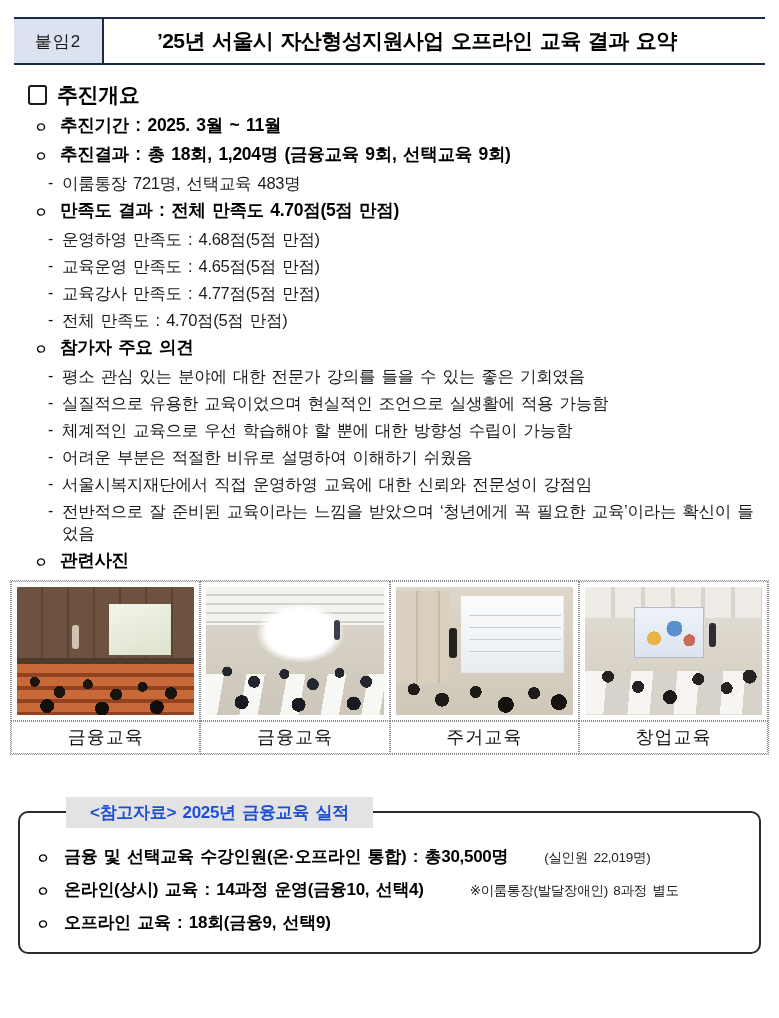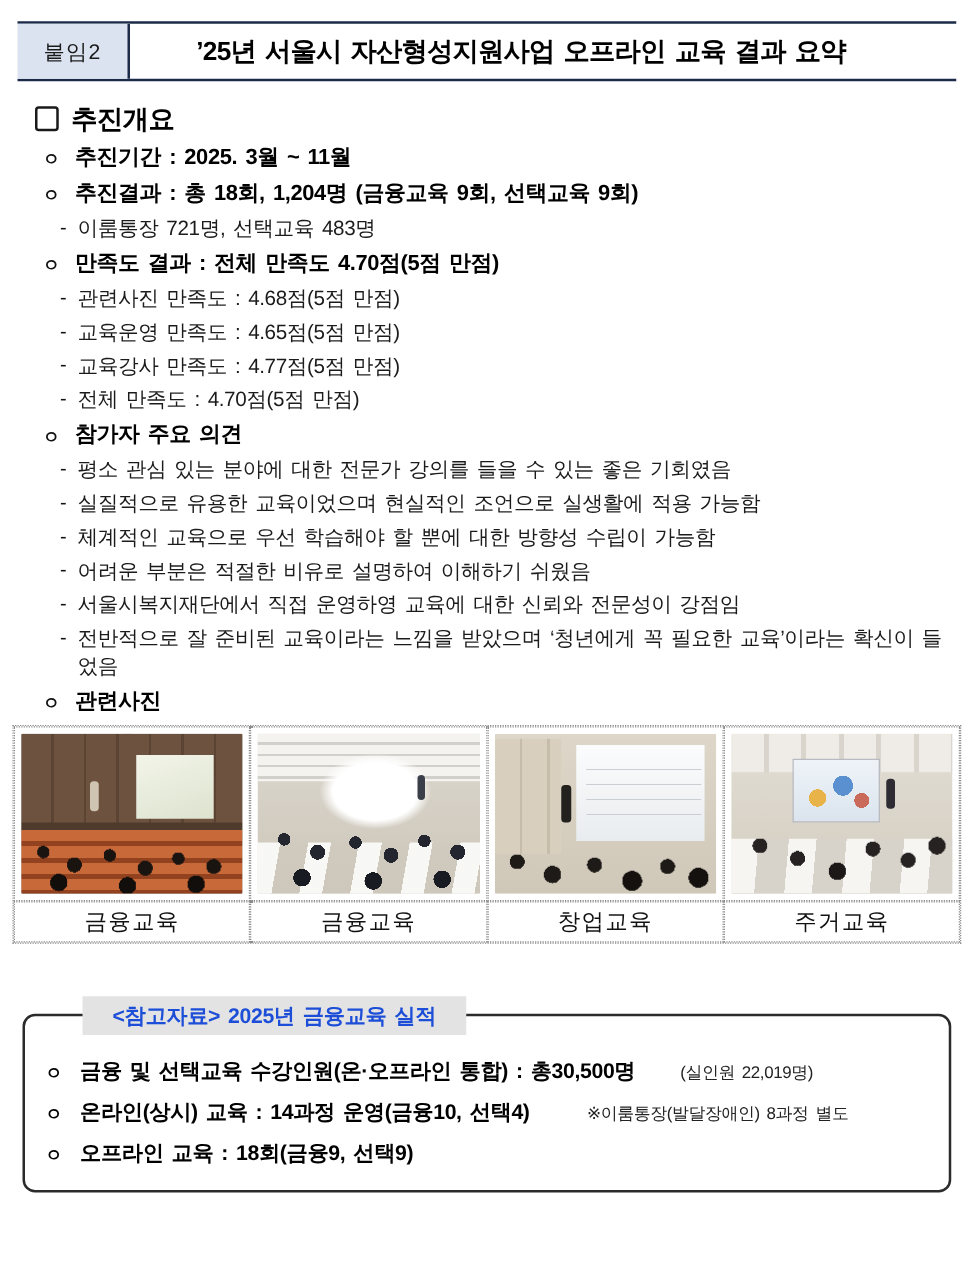--- a/index.html
+++ b/index.html
@@ -153,21 +153,21 @@
     <div class="line sub">
         <span class="bullet">-</span>
         <span class="txt">이룸통장 721명, 선택교육 483명</span>
       </div>
     <div class="line main">
         <span class="bullet">ㅇ</span>
         <span class="txt">만족도 결과 : 전체 만족도 4.70점(5점 만점)</span>
       </div>
     <div class="line sub">
         <span class="bullet">-</span>
-        <span class="txt">관련사진 만족도 : 4.68점(5점 만점)</span>
+        <span class="txt">운영하영 만족도 : 4.68점(5점 만점)</span>
       </div>
     <div class="line sub">
         <span class="bullet">-</span>
         <span class="txt">교육운영 만족도 : 4.65점(5점 만점)</span>
       </div>
     <div class="line sub">
         <span class="bullet">-</span>
         <span class="txt">교육강사 만족도 : 4.77점(5점 만점)</span>
       </div>
     <div class="line sub">
@@ -225,22 +225,22 @@
         </div>
     </div>
     <div class="photo-cell">
       <div class="photo p4">
           <div class="screen"></div>
           <div class="figure"></div>
         </div>
     </div>
     <div class="caption-cell">금융교육</div>
     <div class="caption-cell">금융교육</div>
+    <div class="caption-cell">주거교육</div>
     <div class="caption-cell">창업교육</div>
-    <div class="caption-cell">주거교육</div>
   </div>
 
   <div class="refbox">
     <div class="reflabel">&lt;참고자료&gt; 2025년 금융교육 실적</div>
     <div class="refline l1">
       <span class="bullet">ㅇ</span>
       <span class="txt"><span>금융 및 선택교육 수강인원(온·오프라인 통합) : 총30,500명</span><span class="small">(실인원 22,019명)</span></span>
     </div>
     <div class="refline l2">
       <span class="bullet">ㅇ</span>

